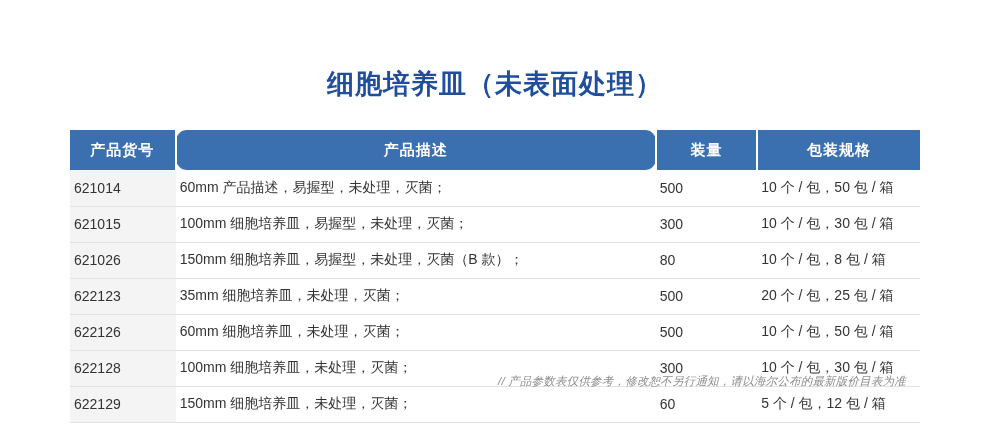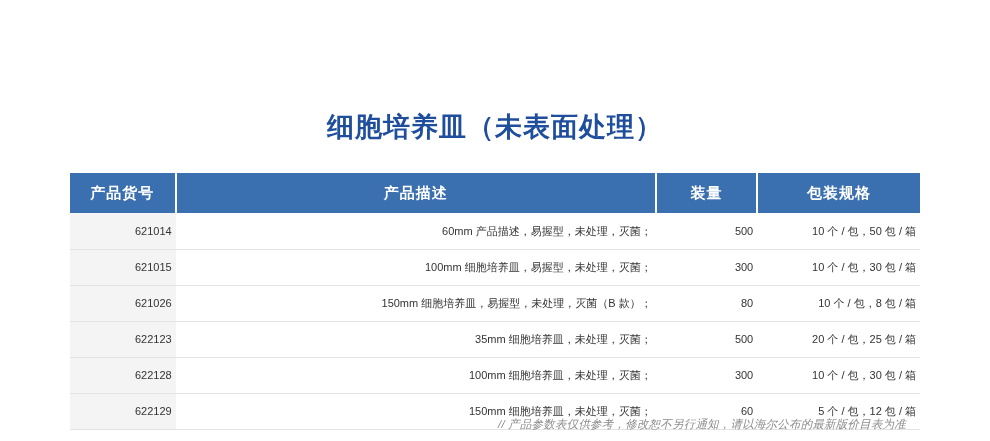--- a/index.html
+++ b/index.html
@@ -22,21 +22,20 @@
   }
   .title {
     text-align: center;
     color: #1f4e9c;
     font-size: 27px;
     font-weight: bold;
     letter-spacing: 1px;
     padding-top: 68px;
     padding-bottom: 0;
     line-height: 1.2;
-    margin-top: 43px;
   }
   .table-wrap {
     margin: 30px 70px 0 70px;
   }
   table.spec {
     width: 850px;
     border-collapse: collapse;
     table-layout: fixed;
   }
   table.spec thead th {
@@ -48,38 +47,38 @@
     line-height: 34px;
     padding: 3px;
     text-align: center;
     border-right: 2px solid #ffffff;
     letter-spacing: 1px;
   }
   table.spec thead th:last-child {
     border-right: none;
   }
   table.spec tbody td {
-    font-size: 11px;
+    font-size: 14px;
     color: #333333;
     height: 36px;
-    text-align: right;
+    text-align: left;
     padding: 0 4px;
     border-bottom: 1px solid #e3e3e3;
     background: #ffffff;
     box-sizing: border-box;
   }
   table.spec tbody tr td.col-code {
     background: #f4f4f4;
     border-bottom: 1px solid #e3e3e3;
   }
   table.spec tbody tr:first-child td {
     border-top: none;
   }
   .col-code { width: 95px; }
-  .col-desc { width: 455px; }
+  .col-desc { width: 455px; border-radius: 11px; }
   .col-qty  { width: 90px; }
   .col-pack { width: 150px; }
 
   .footnote {
     position: absolute;
     right: 84px;
     bottom: 52px;
     font-size: 11.5px;
     color: #8c8c8c;
     font-style: italic;
@@ -122,20 +121,26 @@
           <td class="col-qty">80</td>
           <td class="col-pack">10 个 / 包，8 包 / 箱</td>
         </tr>
         <tr>
           <td class="col-code">622123</td>
           <td class="col-desc">35mm 细胞培养皿，未处理，灭菌；</td>
           <td class="col-qty">500</td>
           <td class="col-pack">20 个 / 包，25 包 / 箱</td>
         </tr>
         <tr>
+          <td class="col-code">622126</td>
+          <td class="col-desc">60mm 细胞培养皿，未处理，灭菌；</td>
+          <td class="col-qty">500</td>
+          <td class="col-pack">10 个 / 包，50 包 / 箱</td>
+        </tr>
+        <tr>
           <td class="col-code">622128</td>
           <td class="col-desc">100mm 细胞培养皿，未处理，灭菌；</td>
           <td class="col-qty">300</td>
           <td class="col-pack">10 个 / 包，30 包 / 箱</td>
         </tr>
         <tr>
           <td class="col-code">622129</td>
           <td class="col-desc">150mm 细胞培养皿，未处理，灭菌；</td>
           <td class="col-qty">60</td>
           <td class="col-pack">5 个 / 包，12 包 / 箱</td>

